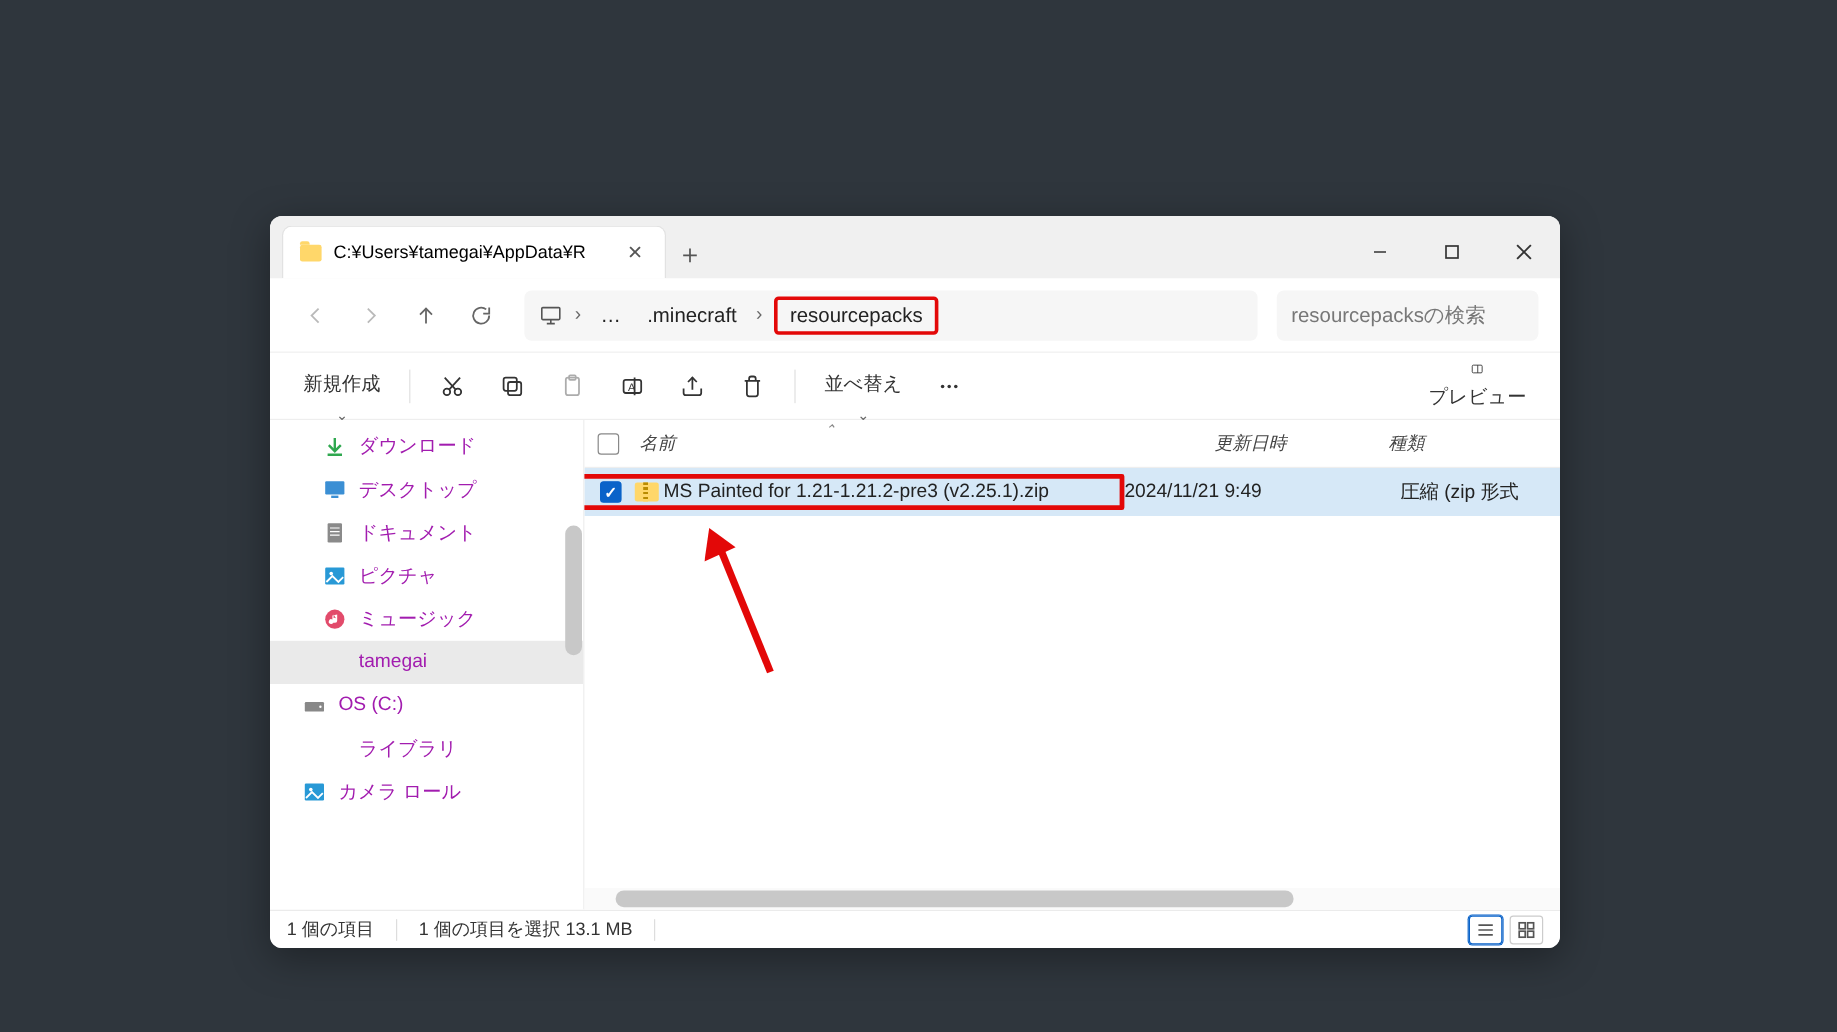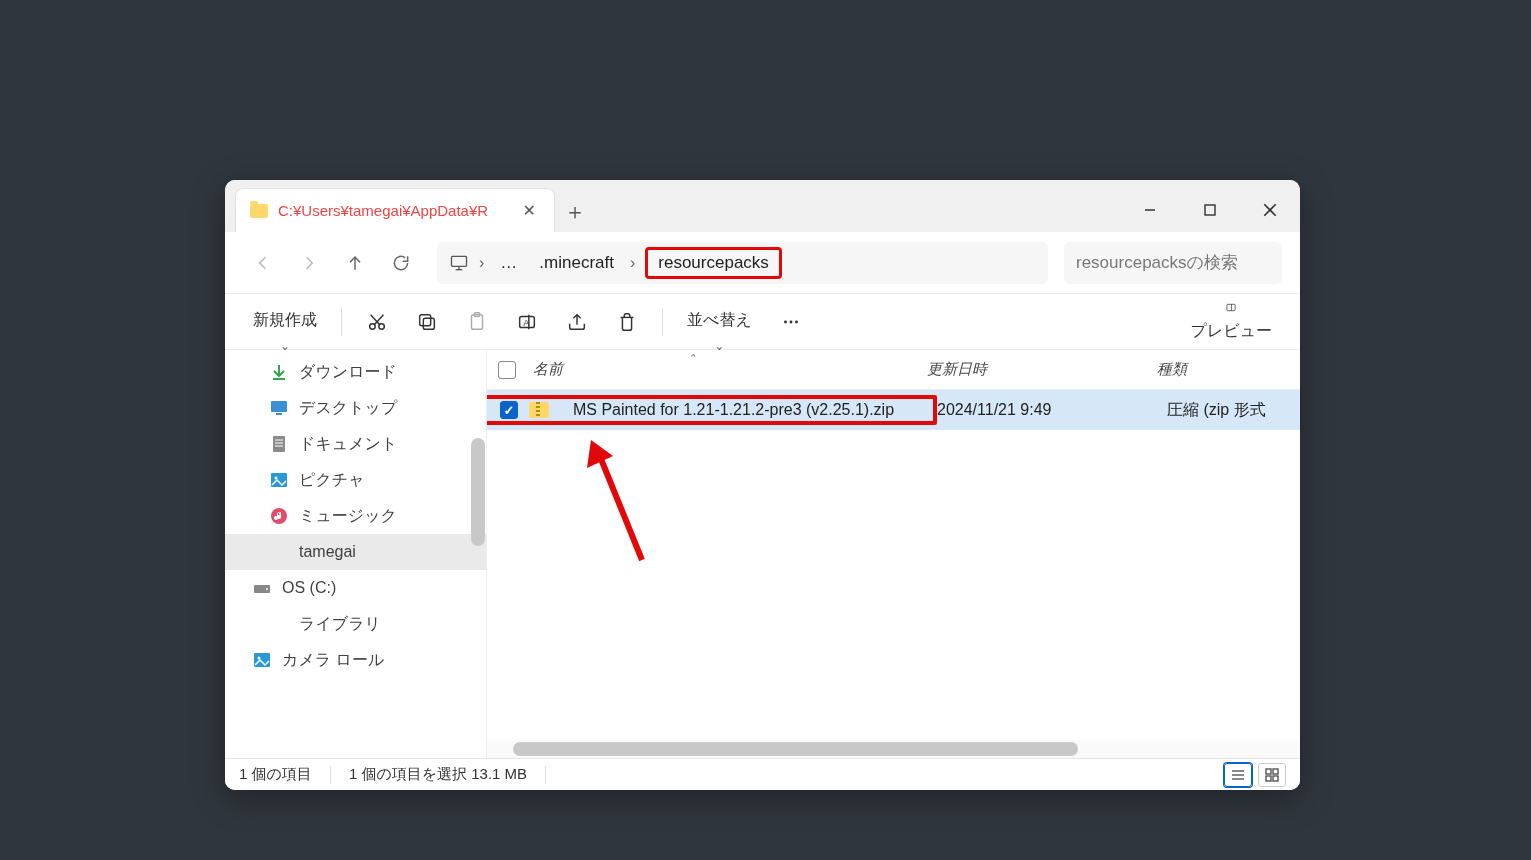--- a/index.html
+++ b/index.html
@@ -20,21 +20,21 @@
 .titlebar { height: 52px; display: flex; align-items: flex-end; background: #f0f0f0; }
 .tab {
   margin-left: 10px; height: 44px;
   background: #fff; border-radius: 8px 8px 0 0;
   display: flex; align-items: center; gap: 10px;
   padding: 0 14px; min-width: 320px;
   border: 1px solid #e2e2e2; border-bottom: none;
 }
 .tab .folder-ico { width:18px; height:14px; background:#ffd76a; border-radius:2px; position:relative; }
 .tab .folder-ico::before { content:""; position:absolute; top:-3px; left:0; width:8px; height:3px; background:#ffd76a; border-radius:2px 2px 0 0; }
-.tab-title { font-size: 15px; color:#ef4444; white-space:nowrap; overflow:hidden; text-overflow:ellipsis; max-width:230px; }
+.tab-title { font-size: 15px; color:#000000; white-space:nowrap; overflow:hidden; text-overflow:ellipsis; max-width:230px; }
 .tab .close { margin-left:auto; font-size:16px; color:#555; cursor:pointer; padding:4px; }
 .new-tab { width:40px; height:40px; display:flex; align-items:center; justify-content:center; font-size:22px; color:#555; cursor:pointer; }
 .win-controls { margin-left:auto; display:flex; }
 .win-btn { width:60px; height:44px; display:flex; align-items:center; justify-content:center; color:#333; font-size:14px; cursor:pointer; }
 .win-btn svg { width:14px; height:14px; stroke:#333; stroke-width:1.4; fill:none; }
 .win-btn.close-w svg { width:16px; height:16px; }
 
 
 .navrow { height: 62px; background:#fff; display:flex; align-items:center; gap:6px; padding:0 18px; border-bottom:1px solid #eee; }
 .nav-ico { width:40px; height:40px; display:flex; align-items:center; justify-content:center; color:#666; cursor:pointer; border-radius:6px; }
@@ -55,39 +55,39 @@
 .tbtn svg { width:22px; height:22px; }
 .tbtn-label { font-size:16px; }
 .tsep { width:1px; height:28px; background:#e0e0e0; margin:0 8px; }
 .icon-only { width:46px; justify-content:center; }
 .spacer-flex { flex:1; }
 
 
 .body { flex:1; display:flex; background:#fff; position:relative; overflow:hidden; }
 .sidebar { width:262px; border-right:1px solid #eee; overflow-y:auto; padding:4px 0; position:relative; }
 .sidebar-scroll { position:absolute; right:1px; top:88px; width:14px; height:108px; background:#c8c8c8; border-radius:7px; }
-.s-item { height:36px; display:flex; align-items:center; gap:10px; padding-left:44px; font-size:16px; color:#404040; cursor:pointer; }
+.s-item { height:36px; display:flex; align-items:center; gap:10px; padding-left:44px; font-size:16px; color:#a21caf; cursor:pointer; }
 .s-item.selected { background:#eaeaea; }
 .s-item.indent1 { padding-left:27px; }
 .s-ico { width:20px; height:20px; flex-shrink:0; display:flex; align-items:center; justify-content:center; }
 
 .filepane { flex:1; display:flex; flex-direction:column; position:relative; overflow:hidden; }
 .cols { height:40px; display:flex; align-items:center; border-bottom:1px solid #eee; font-size:15px; color:#444;font-style:italic; }
 .col-check { width:40px; display:flex; justify-content:center; }
 .chk { width:18px; height:18px; border:1.5px solid #888; border-radius:3px; display:flex; align-items:center; justify-content:center; background:#fff; }
 .chk.checked { background:#0a63c9; border-color:#0a63c9; }
 .chk.checked::after { content:"✓"; color:#fff; font-size:13px; font-weight:bold; }
 .col-name { width:400px; padding-left:6px; position:relative; }
 .sort-arrow { position:absolute; left:160px; top:-8px; font-size:11px; color:#888; }
-.col-date { width:230px; }
+.col-date { width:230px;text-align:center; }
 .col-type { flex:1; }
 
 .row { height:40px; display:flex; align-items:center; font-size:16px; color:#222; cursor:pointer; }
 .row.selected { background:#d6e8f7; }
-.row .fname { display:flex; align-items:center; gap:24px; width:400px; }
+.row .fname { display:flex; align-items:center; gap:4px; width:400px; }
 .row .fdate { width:230px; }
 .row .ftype { flex:1; white-space:nowrap; overflow:hidden; }
 .zip-ico { width:20px; height:16px; background:#ffd76a; border-radius:2px; position:relative; }
 .zip-ico::after { content:""; position:absolute; left:7px; top:0; width:4px; height:16px; background:repeating-linear-gradient(#b98b00 0 2px,#ffd76a 2px 4px); }
 
 .file-highlight { border:4px solid #e30808; border-radius:2px; padding:2px 4px; margin-left:-6px; }
 
 .arrow-annot { position:absolute; left:100px; top:90px; pointer-events:none; }
 .arrow-annot svg { width:80px; height:130px; }
 

